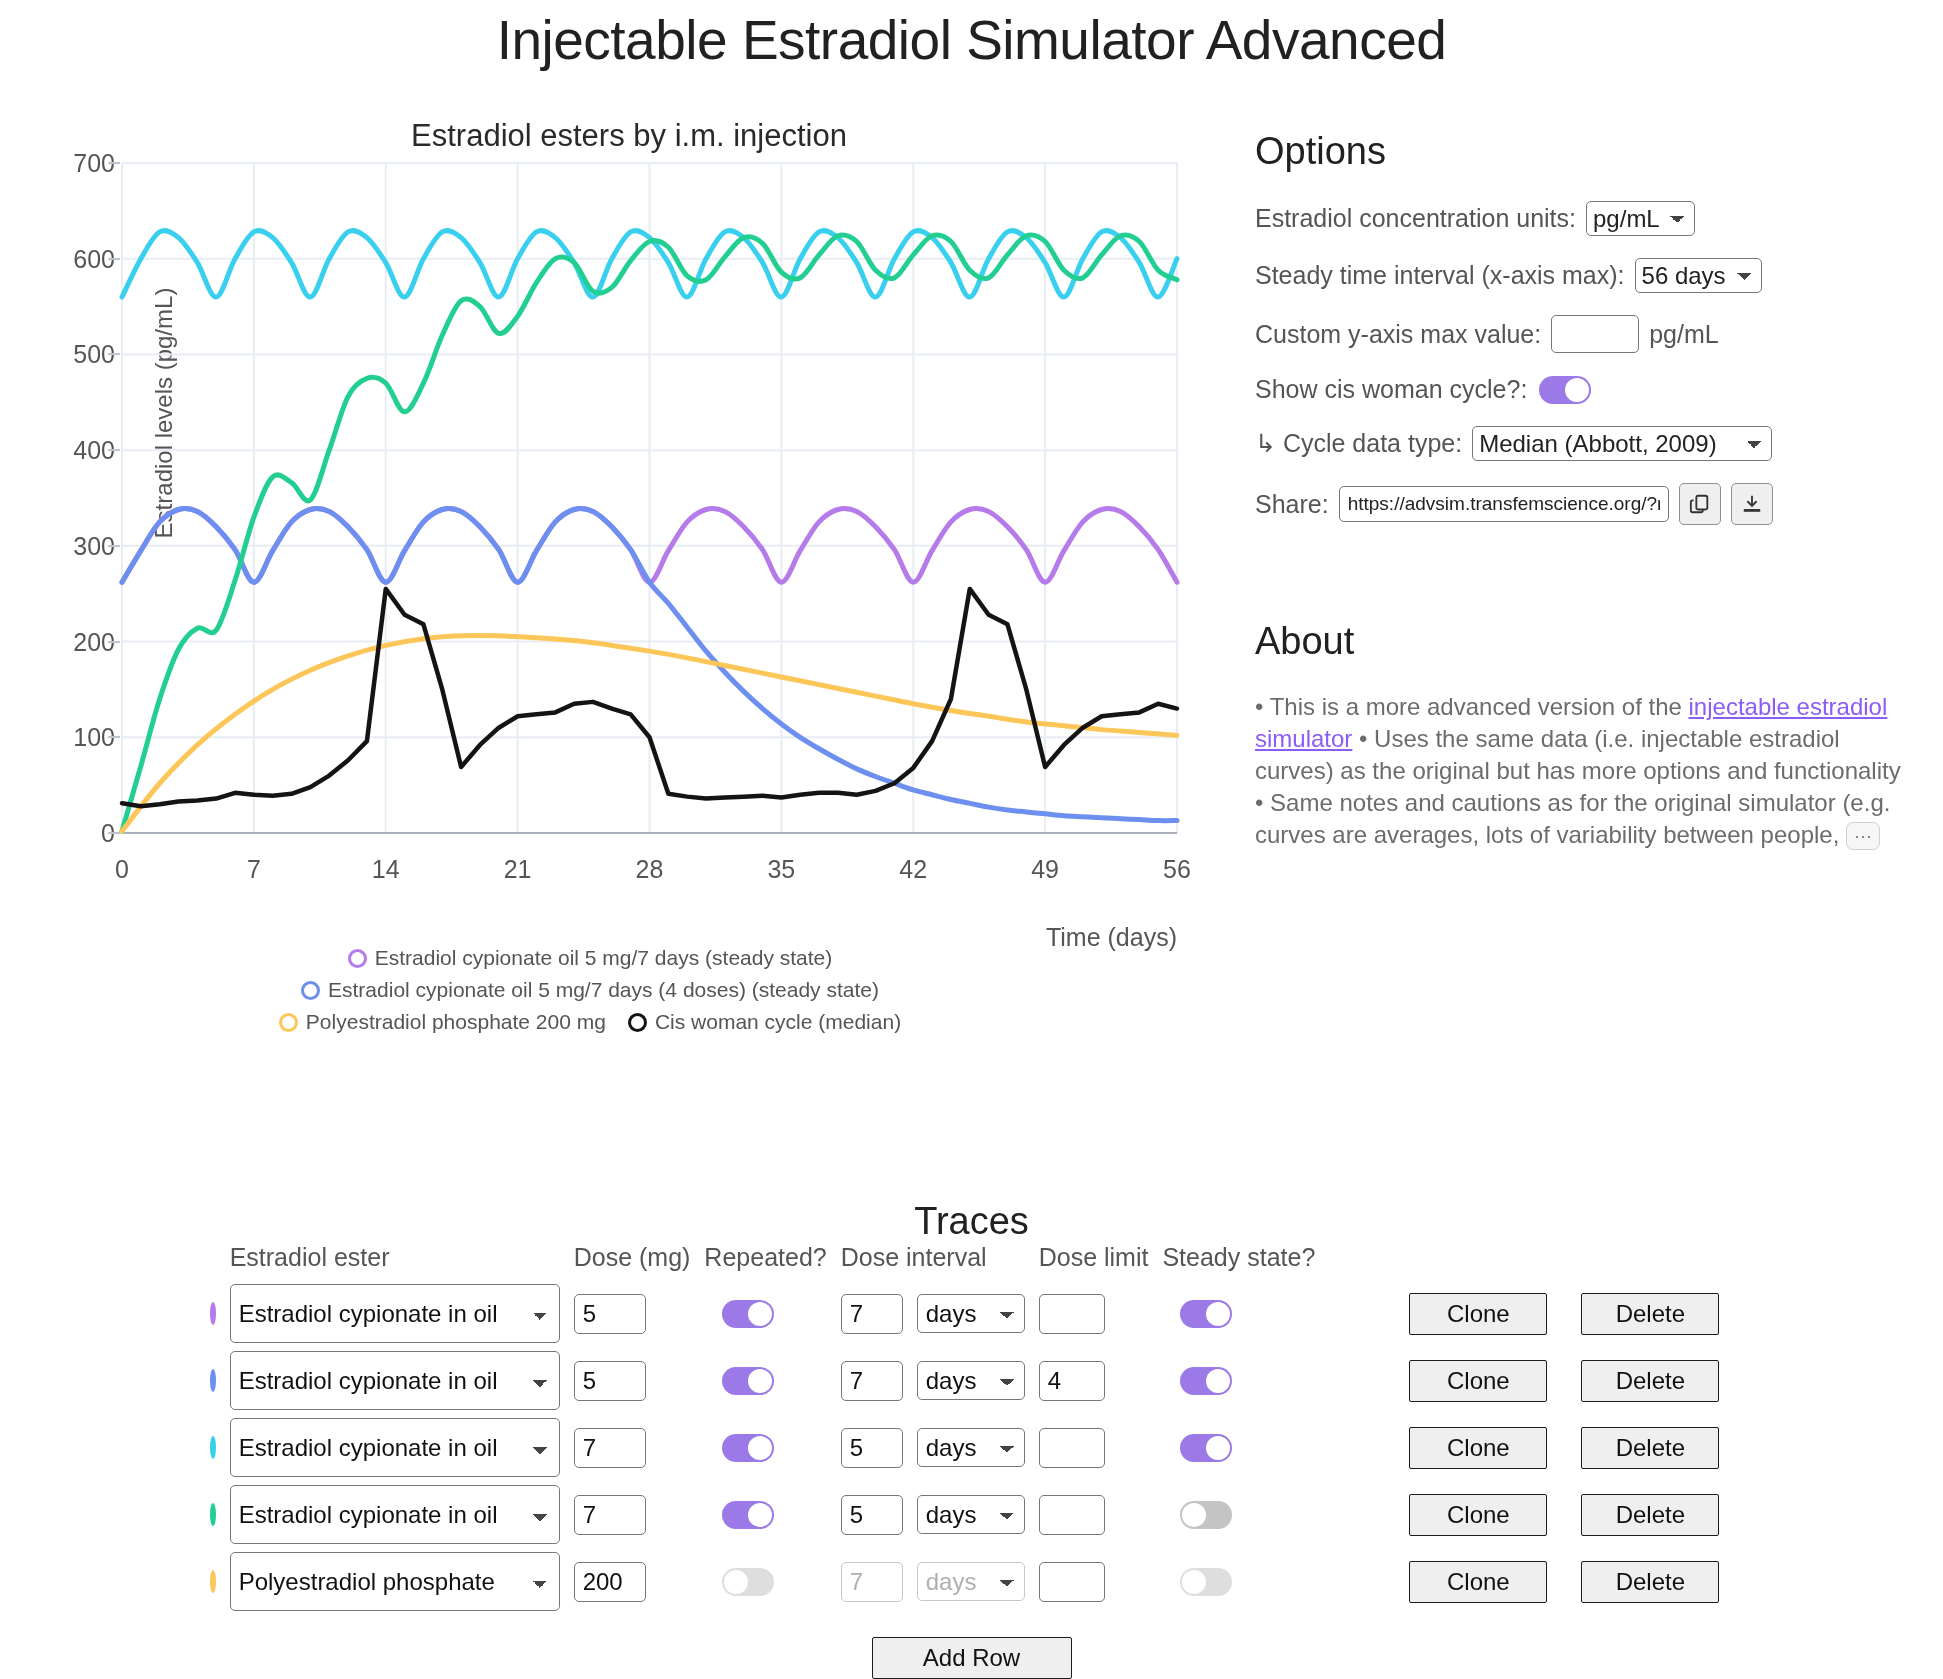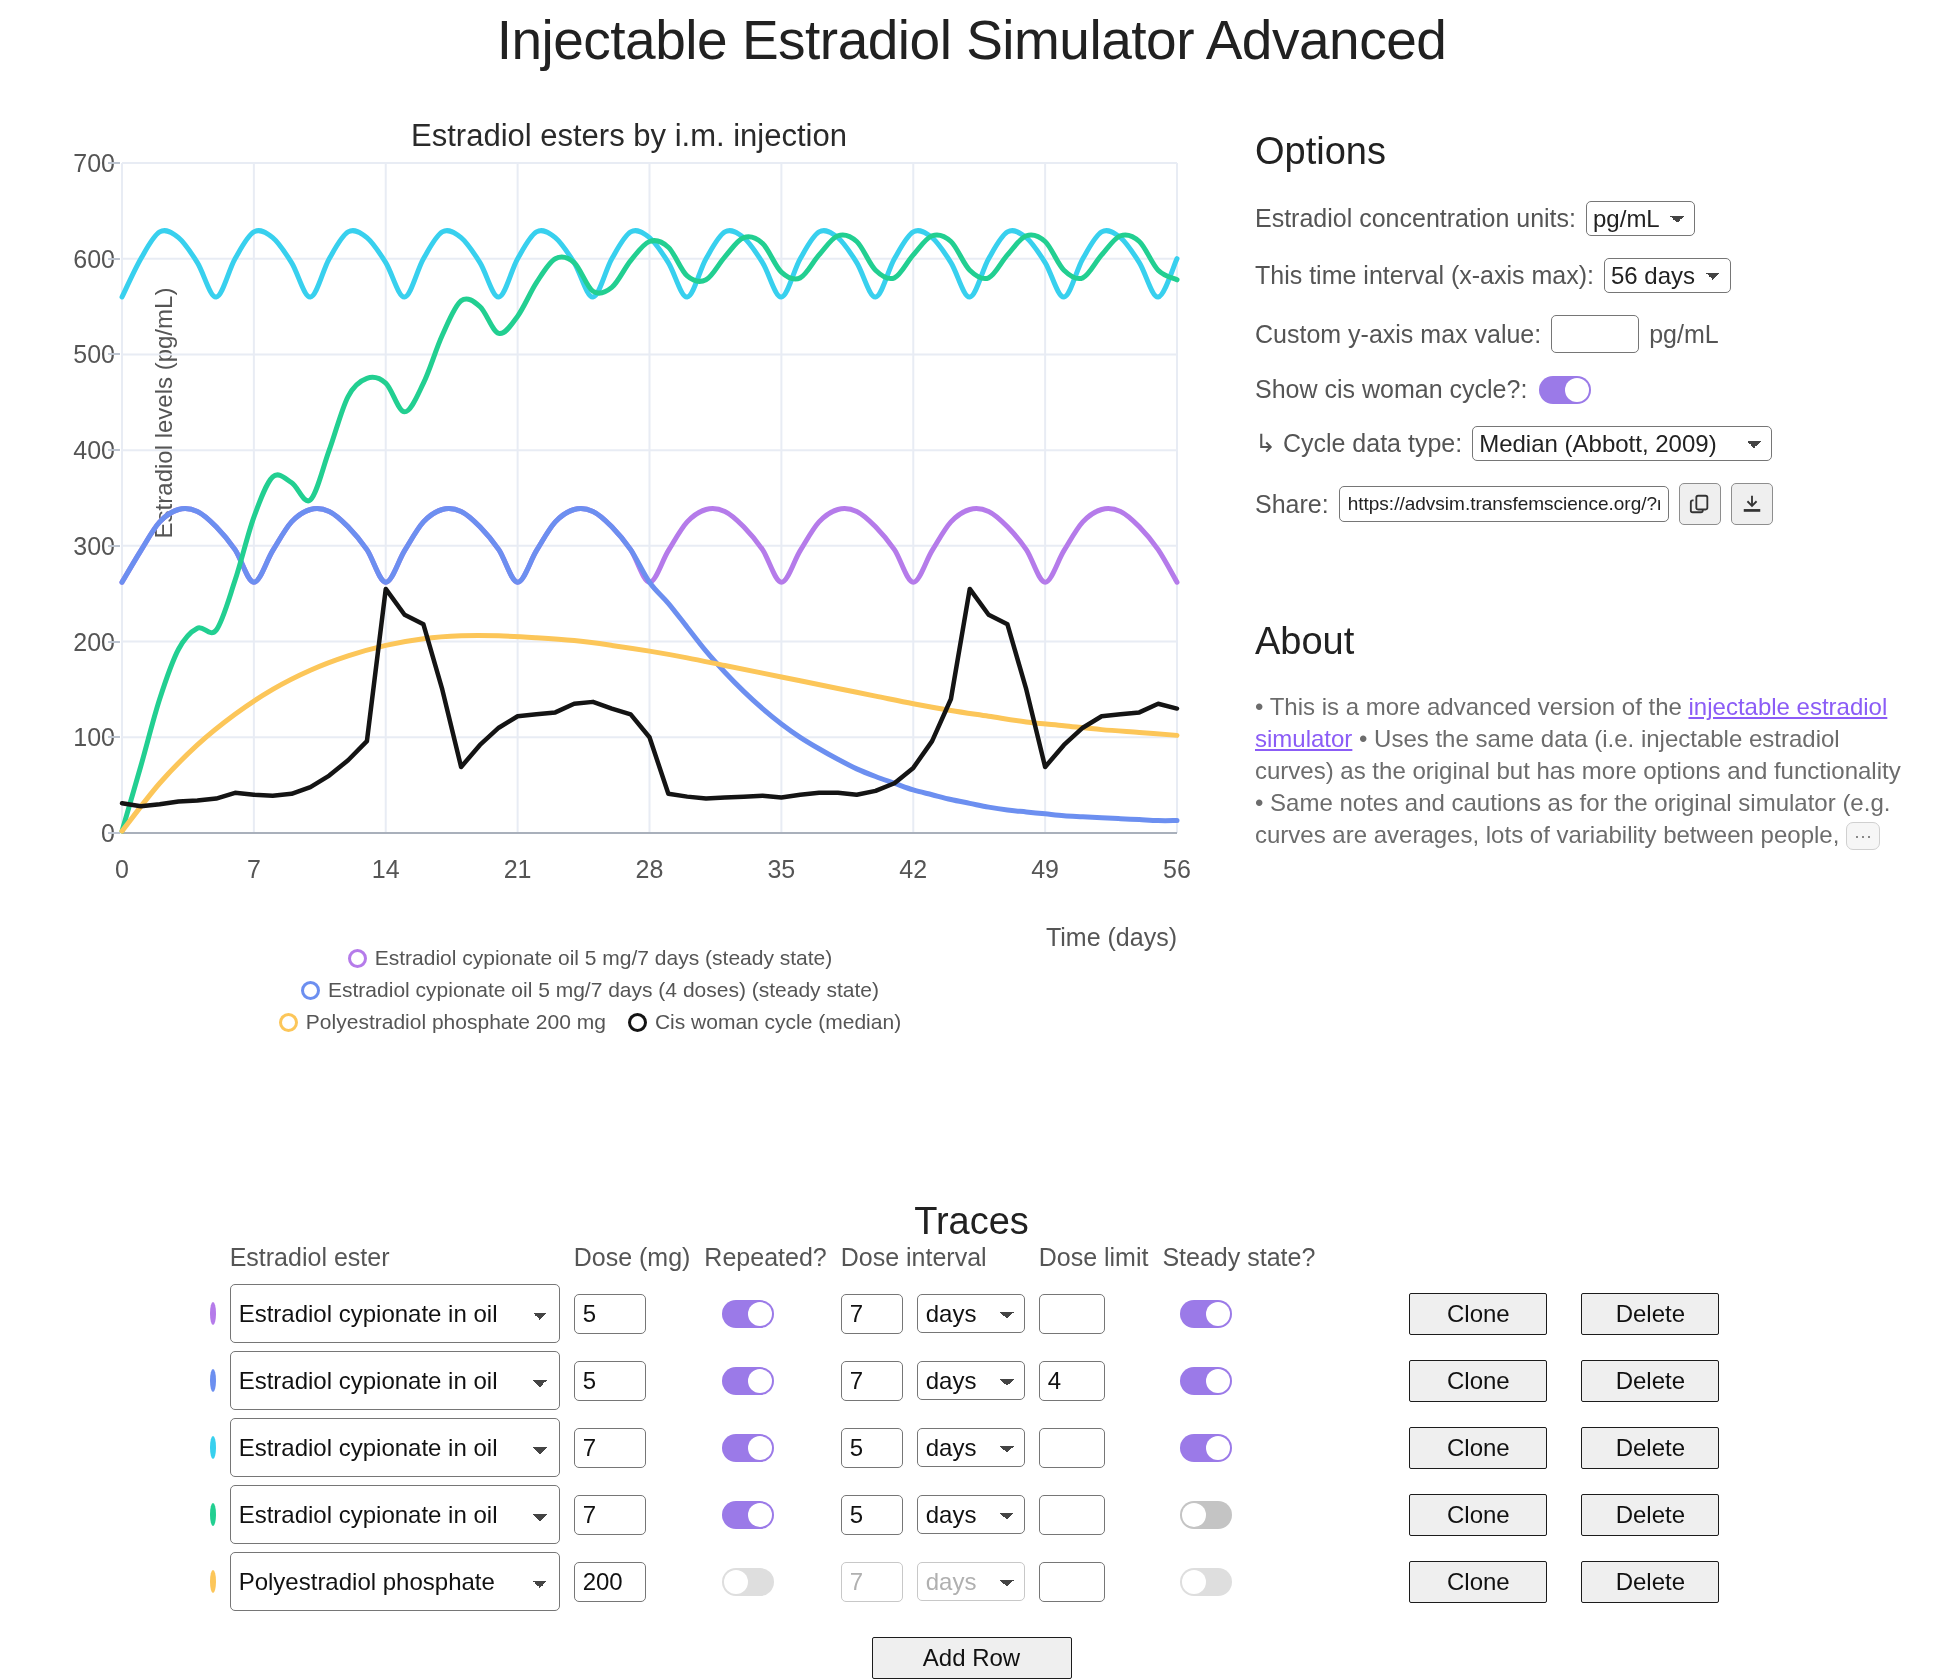--- a/index.html
+++ b/index.html
@@ -279,21 +279,21 @@
     <div class="panel-head">Options</div>
 
     <div class="opt-row">
       <span class="opt-label">Estradiol concentration units:</span>
       <select class="sel">
         <option>pg/mL</option>
       </select>
     </div>
 
     <div class="opt-row">
-      <span class="opt-label">This time interval (x-axis max):</span>
+      <span class="opt-label">Steady time interval (x-axis max):</span>
       <select class="sel">
         <option>56 days</option>
       </select>
     </div>
 
     <div class="opt-row">
       <span class="opt-label">Custom y-axis max value:</span>
       <input class="txt" style="margin-left: 10px;" value="">
       <span class="unit-suffix">pg/mL</span>
     </div>

